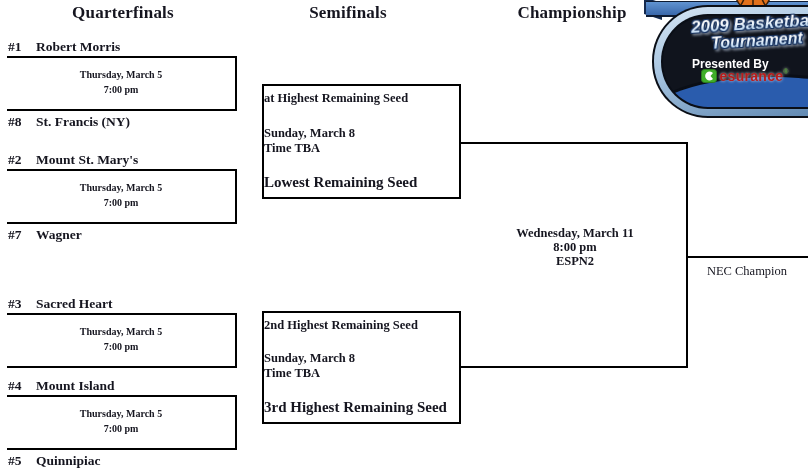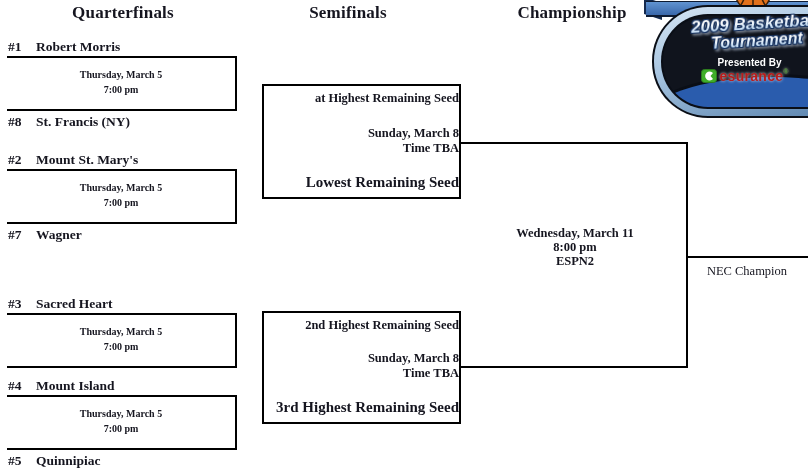--- a/index.html
+++ b/index.html
@@ -16,21 +16,21 @@
   .qf-box{
     box-sizing:border-box;height:55px;
     border-top:2px solid #000;border-right:2px solid #000;border-bottom:2px solid #000;
     text-align:center;padding-top:9px;
   }
   .slot-date{font-size:10px;font-weight:bold;line-height:15px;}
   .team.bottom{padding-top:3px;}
   
   .sf-box{
     position:absolute;left:262px;width:199px;box-sizing:border-box;
-    border:2px solid #000;text-align:right;
+    border:2px solid #000;text-align:left;
   }
   .sf-box .toplabel{position:absolute;left:0;right:0;top:5px;font-size:12.5px;font-weight:bold;}
   .sf-box .mid{position:absolute;left:0;right:0;font-size:12.5px;font-weight:bold;line-height:15px;}
   .sf-box .botlabel{position:absolute;left:0;right:0;bottom:6px;font-size:15px;font-weight:bold;}
   
   .hline{position:absolute;height:2px;background:#000;}
   .vline{position:absolute;width:2px;background:#000;}
   
   .champ-info{position:absolute;left:495px;top:226px;width:160px;text-align:center;
               font-size:12.5px;font-weight:bold;line-height:14px;}
@@ -55,22 +55,22 @@
     position:absolute;white-space:nowrap;font-weight:bold;font-style:italic;
     transform:rotate(-3.5deg);
     background:linear-gradient(#ffffff 35%,#a9cdef 90%);
     -webkit-background-clip:text;background-clip:text;color:transparent;
     filter:drop-shadow(1px 0 0 #16315e) drop-shadow(-1px 0 0 #16315e)
            drop-shadow(0 1px 0 #16315e) drop-shadow(0 -1px 0 #16315e)
            drop-shadow(2px 2px 1px rgba(120,130,145,0.9));
   }
   .lg-t1{left:39px;top:9px;font-size:17px;}
   .lg-t2{left:59px;top:27px;font-size:16px;}
-  .lg-presented{position:absolute;left:40px;top:52px;width:115px;text-align:center;
-                color:#ffffff;font-size:10px;font-weight:bold;}
+  .lg-presented{position:absolute;left:40px;top:52px;width:115px;
+                color:#ffffff;font-size:12px;font-weight:bold;}
   .lg-sponsor{position:absolute;left:28px;top:61px;width:130px;text-align:center;white-space:nowrap;
               text-shadow:0 0 3px rgba(255,255,255,0.9);}
   .lg-sponsor .es-word{font-size:14px;font-weight:bold;color:#b91c1c;letter-spacing:0.3px;vertical-align:middle;}
   .lg-sponsor .es-reg{font-size:7px;font-weight:bold;color:#4f9d2d;vertical-align:super;}
   .es-icon{display:inline-block;vertical-align:middle;margin-right:2px;}
 </style>
 </head>
 <body>
 
 <div class="stage">

